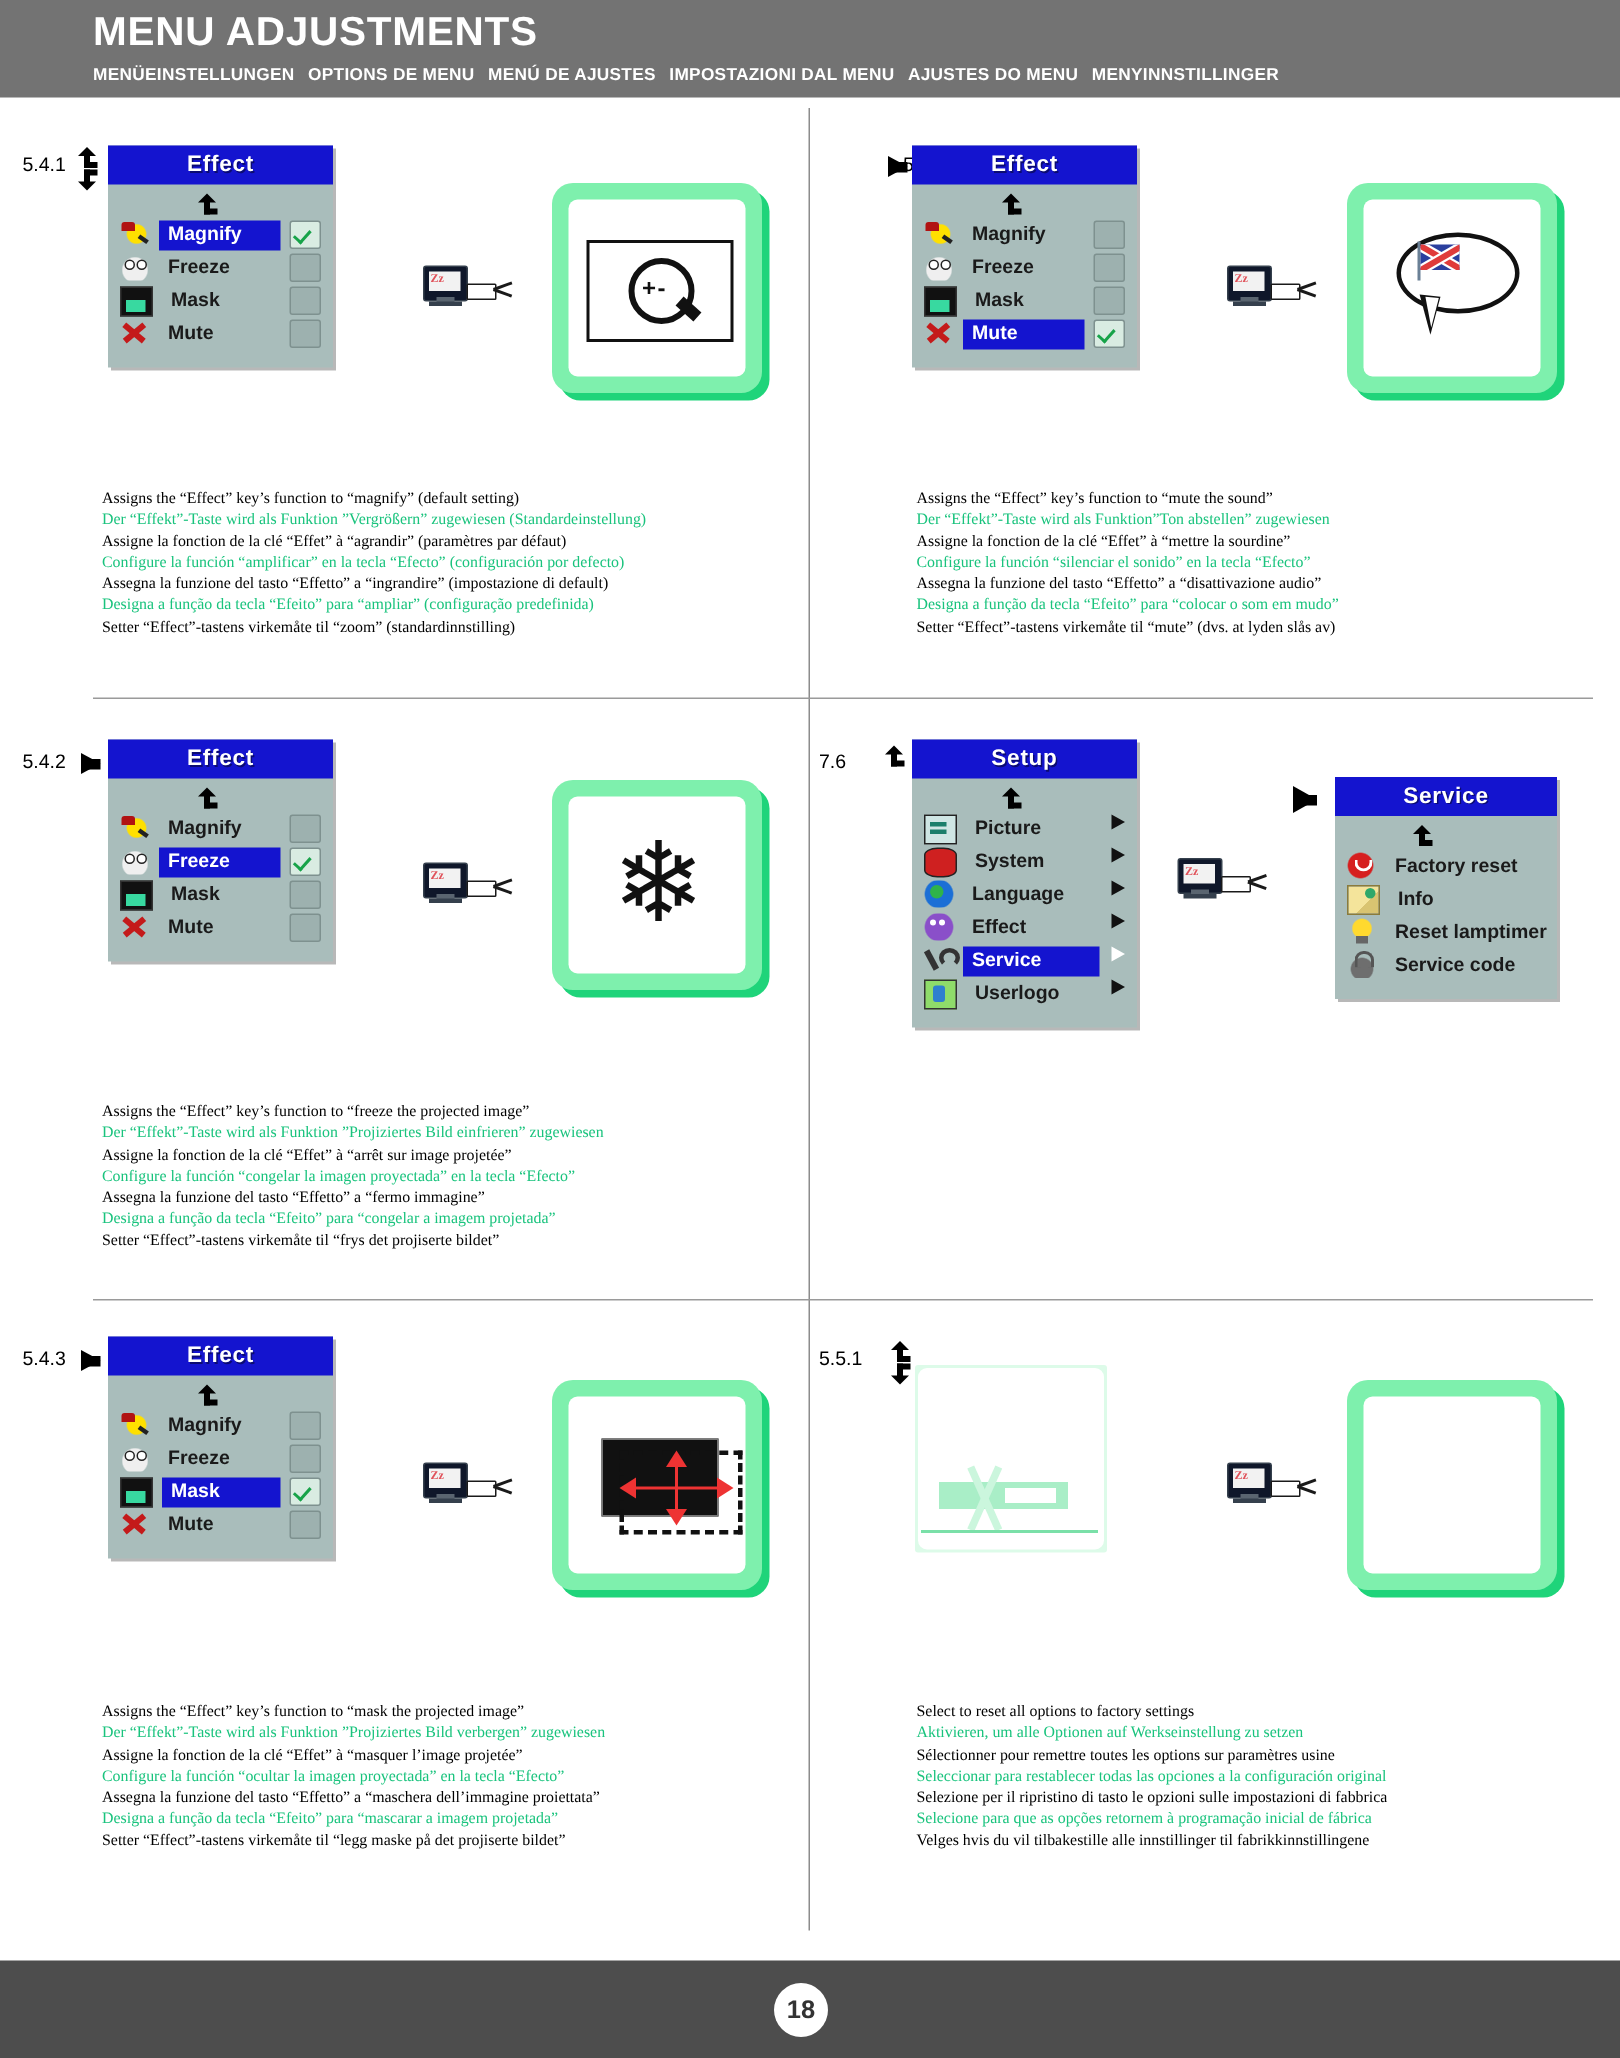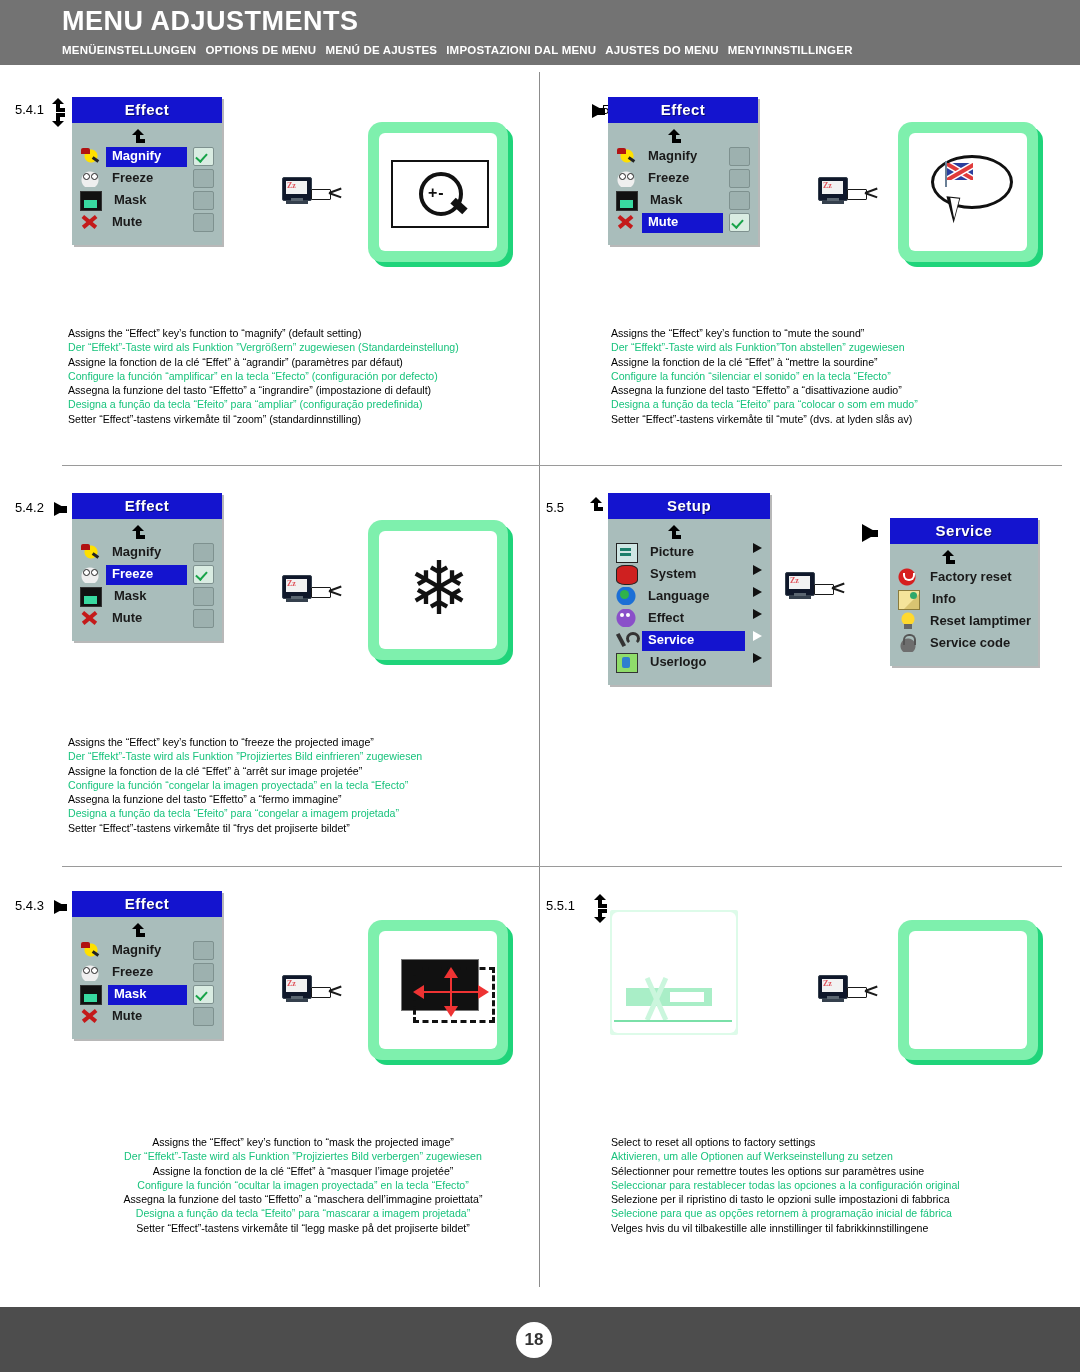--- a/index.html
+++ b/index.html
@@ -295,21 +295,21 @@
   .faded-ill .bar{position:absolute;left:0;top:12px;width:86px;height:18px;background:#a9eec7;}
   .faded-ill .bar2{position:absolute;left:44px;top:16px;width:34px;height:10px;background:#ffffff;}
   .faded-ill .x1{position:absolute;left:28px;top:0px;width:5px;height:46px;background:#cbf6dd;transform:rotate(24deg);}
   .faded-ill .x2{position:absolute;left:28px;top:0px;width:5px;height:46px;background:#cbf6dd;transform:rotate(-24deg);}
   .faded-ill .ln{position:absolute;left:-12px;top:44px;width:118px;height:2px;background:#7ae0a8;}
 
   
   .caption{
     position:absolute;width:470px;
     font-size:10.6px;line-height:14.3px;
-    font-family:Liberation Sans, sans-serif;
+    font-family:Liberation Serif, serif;
     color:#000;
   }
   .caption div{white-space:nowrap;}
   .caption .g{color:#19c37d;}
 </style>
 </head>
 <body>
 
 <div class="header">
   <div class="header-title">MENU ADJUSTMENTS</div>
@@ -526,28 +526,28 @@
 <div class="caption" style="left:68px;top:735px;">
   <div>Assigns the “Effect” key’s function to “freeze the projected image”</div>
   <div class="g">Der “Effekt”-Taste wird als Funktion ”Projiziertes Bild einfrieren” zugewiesen</div>
   <div>Assigne la fonction de la clé “Effet” à “arrêt sur image projetée”</div>
   <div class="g">Configure la función “congelar la imagen proyectada” en la tecla “Efecto”</div>
   <div>Assegna la funzione del tasto “Effetto” a “fermo immagine”</div>
   <div class="g">Designa a função da tecla “Efeito” para “congelar a imagem projetada”</div>
   <div>Setter “Effect”-tastens virkemåte til “frys det projiserte bildet”</div>
 </div>
 
-<div class="step-num" style="left:546px;top:500px;">5.5</div>
+<div class="step-num" style="left:546px;top:500px;">7.6</div>
 <div class="marker" style="left:588px;top:497px;">
     <div class="hook">
       <span class="tip"></span>
     </div>
   </div>
 
-<div class="osd" style="left:608px;top:493px;width:162px;">
+<div class="osd" style="left:608px;top:493px;width:150px;">
   <div class="osd-title">Setup</div>
   <div class="osd-body">
     <div class="osd-back">
         <div class="hook">
           <span class="tip"></span>
         </div>
       </div>
     <div class="osd-row">
       <span class="osd-ico ic-picture"></span>
       <span class="osd-label">Picture</span>
@@ -684,21 +684,21 @@
       <span class="h"></span>
         <span class="v"></span>
       <span class="a up"></span>
         <span class="a dn"></span>
         <span class="a lf"></span>
         <span class="a rt"></span>
     </div>
   </div>
 </div>
 
-<div class="caption" style="left:68px;top:1135px;text-align:center;">
+<div class="caption" style="left:68px;top:1135px;">
   <div>Assigns the “Effect” key’s function to “mask the projected image”</div>
   <div class="g">Der “Effekt”-Taste wird als Funktion ”Projiziertes Bild verbergen” zugewiesen</div>
   <div>Assigne la fonction de la clé “Effet” à “masquer l’image projetée”</div>
   <div class="g">Configure la función “ocultar la imagen proyectada” en la tecla “Efecto”</div>
   <div>Assegna la funzione del tasto “Effetto” a “maschera dell’immagine proiettata”</div>
   <div class="g">Designa a função da tecla “Efeito” para “mascarar a imagem projetada”</div>
   <div>Setter “Effect”-tastens virkemåte til “legg maske på det projiserte bildet”</div>
 </div>
 
 <div class="step-num" style="left:546px;top:898px;">5.5.1</div>

